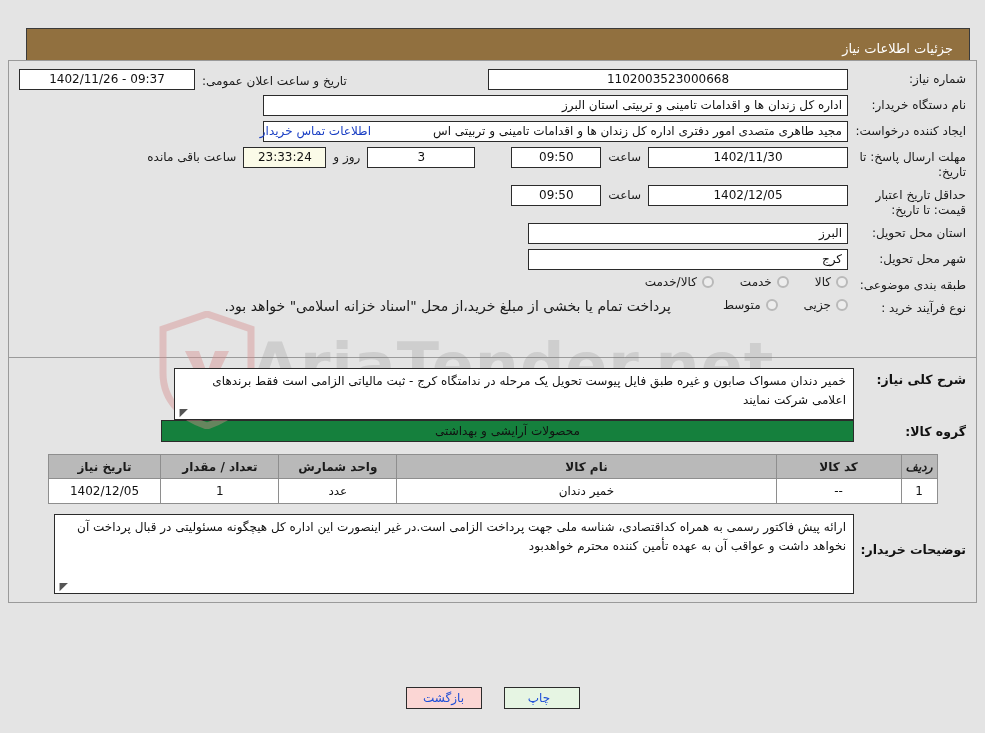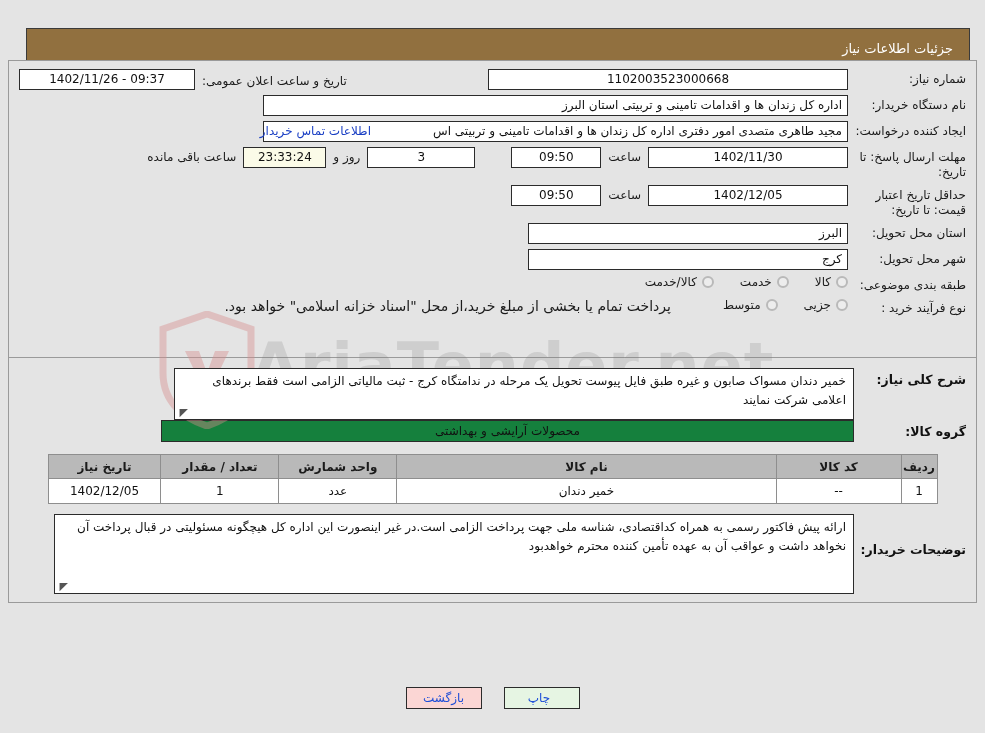--- a/index.html
+++ b/index.html
@@ -237,21 +237,21 @@
     text-align: center;
   }
   table.goods td {
     border: 1px solid #8e8e8e;
     height: 25px;
     text-align: center;
     font-size: 12px;
     background: #fff;
     color: #111;
   }
-  .col-radif { width: 36px; }
+  .col-radif { width: 36px; font-style: italic; }
   .col-code  { width: 125px; }
   .col-name  { width: 380px; }
   .col-unit  { width: 118px; }
   .col-qty   { width: 118px; }
   .col-date  { width: 113px; }
 
   
   .footer {
     position: absolute;
     left: 0; top: 687px;

